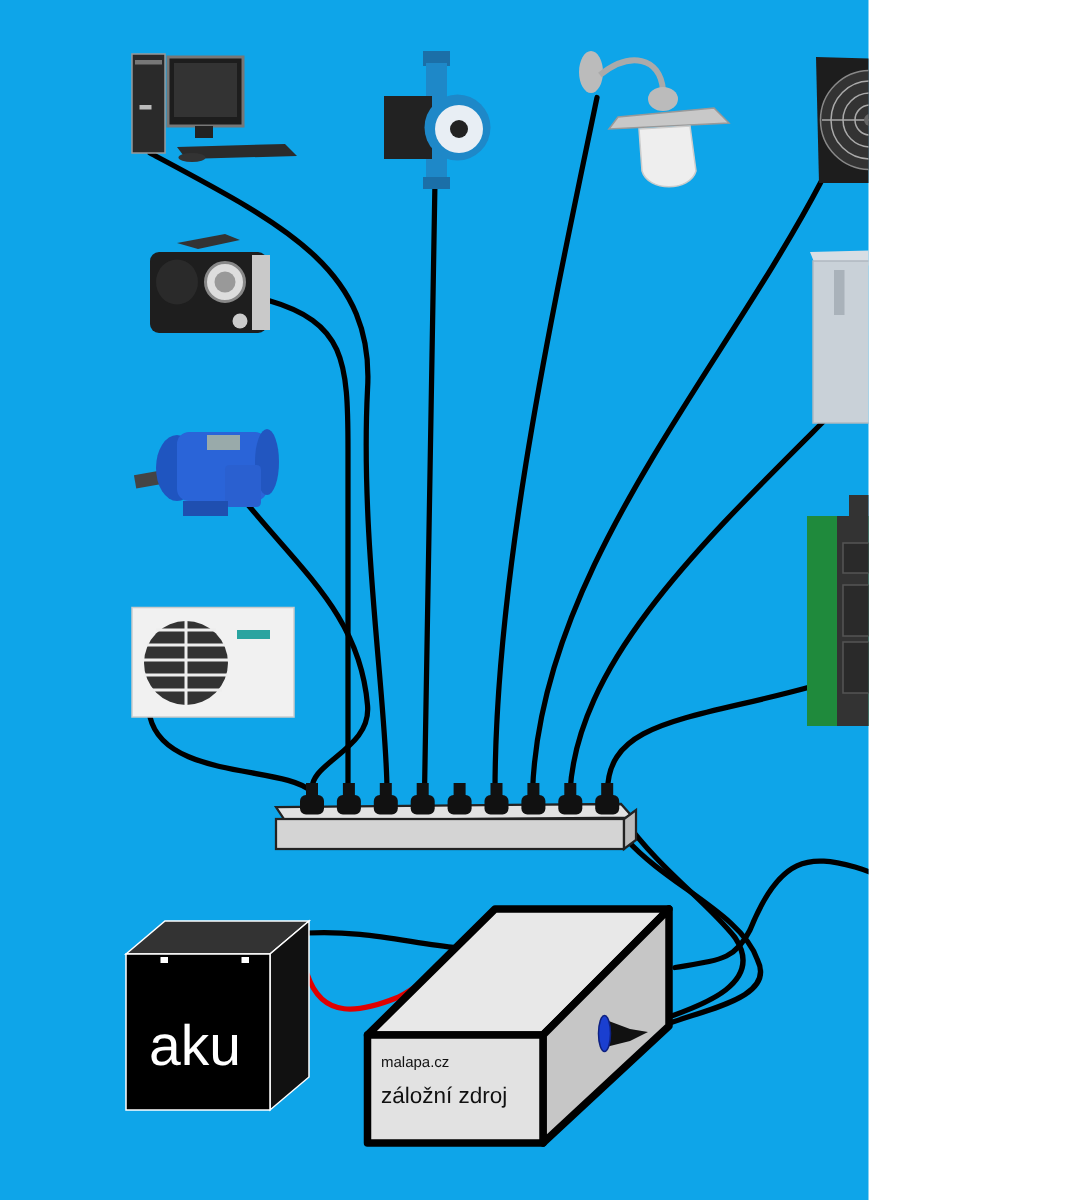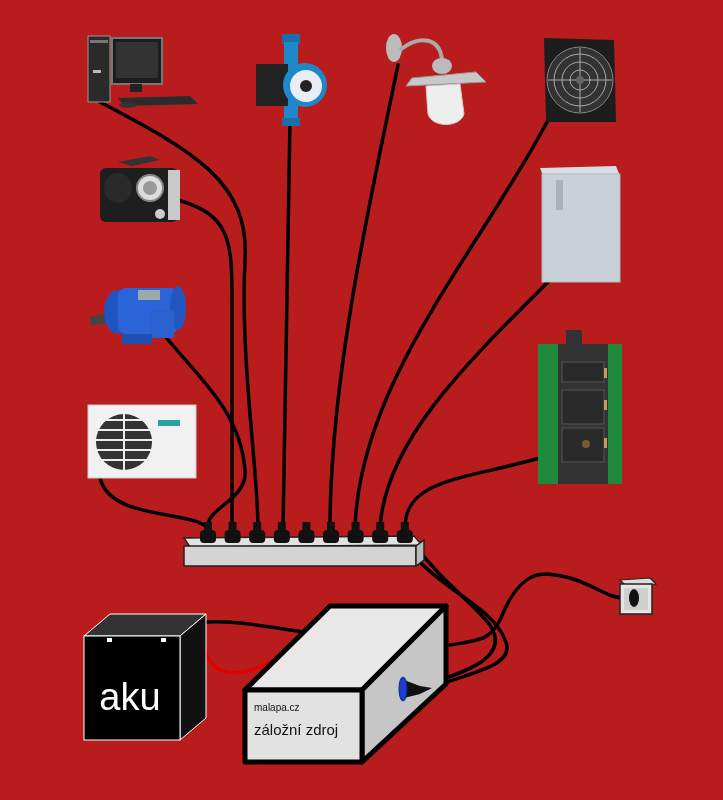--- a/index.html
+++ b/index.html
@@ -1,16 +1,16 @@
 <!DOCTYPE html>
 <html><head>
   <meta charset="utf-8">
   <style>
     html, body { margin:0; padding:0; background:#fff; }
-    #stage { position:relative; width:723px; height:800px; overflow:hidden; background:#b91c1c; font-family:"Liberation Sans", sans-serif; }
+    #stage { position:relative; width:579px; height:800px; overflow:hidden; background:#0ea5e9; font-family:"Liberation Sans", sans-serif; }
     svg { position:absolute; left:0; top:0; }
     .lbl { font-family:"Liberation Sans", sans-serif; }
   </style>
 </head>
 <body>
 
 <div id="stage">
 <svg width="723" height="800" viewBox="0 0 723 800">
 
   <g fill="none" stroke="#000" stroke-width="3.5" stroke-linecap="round">

